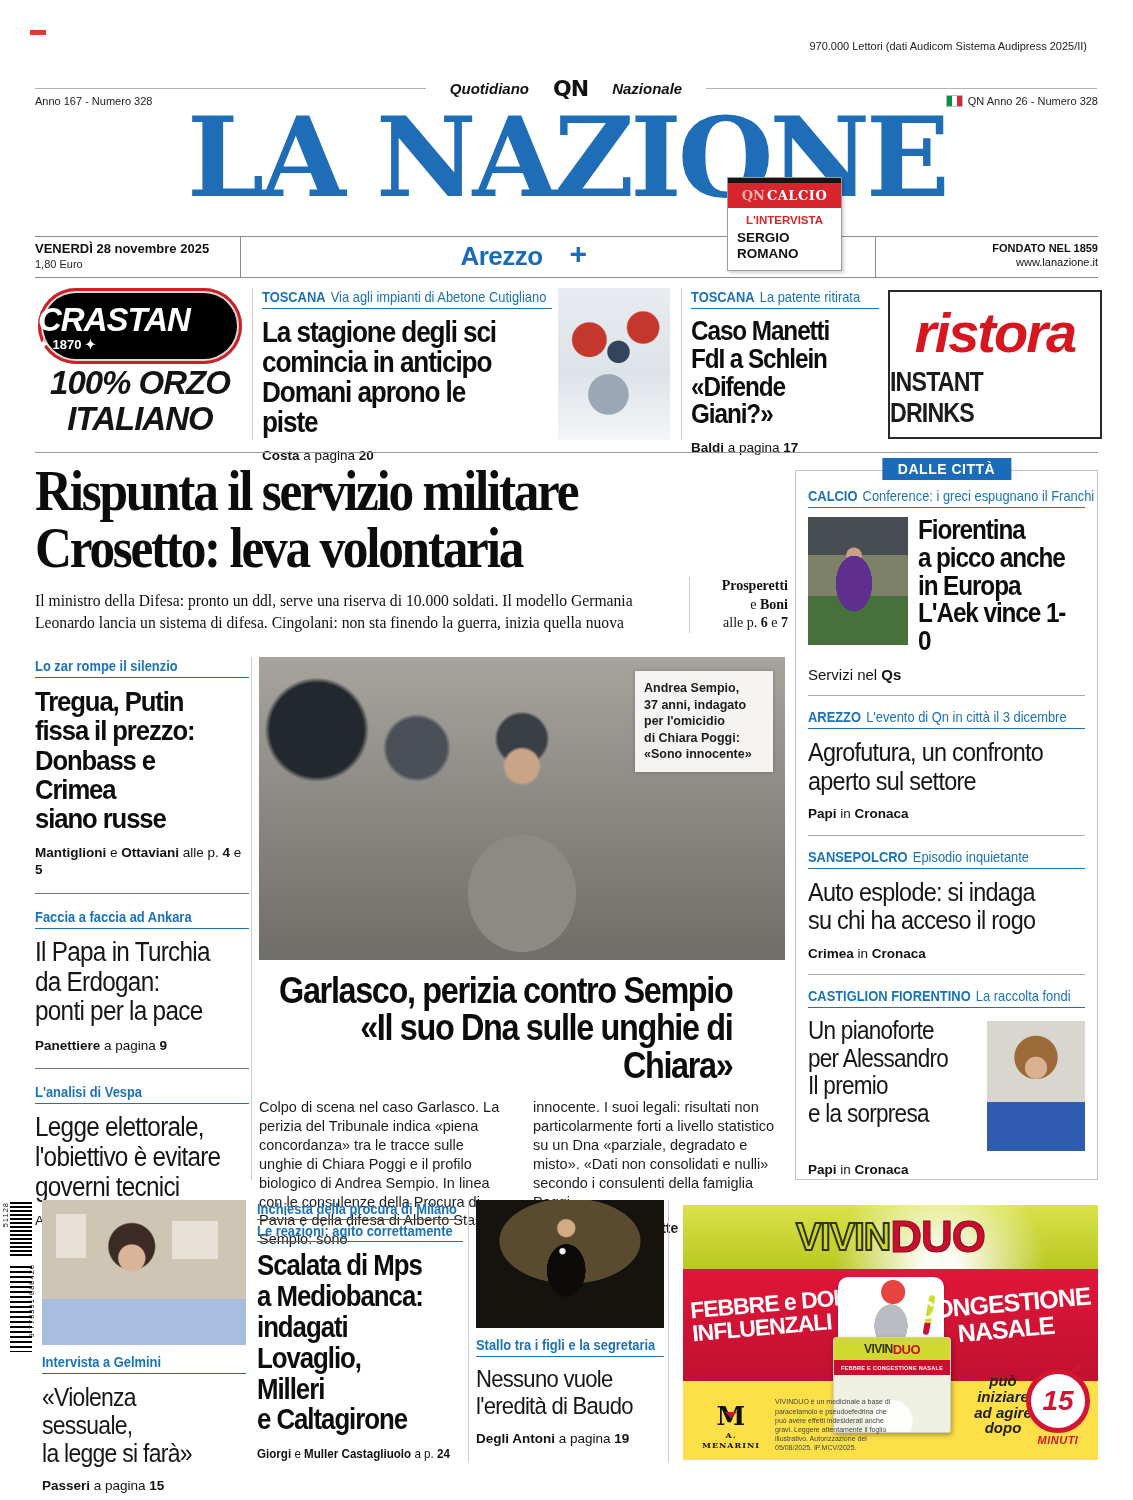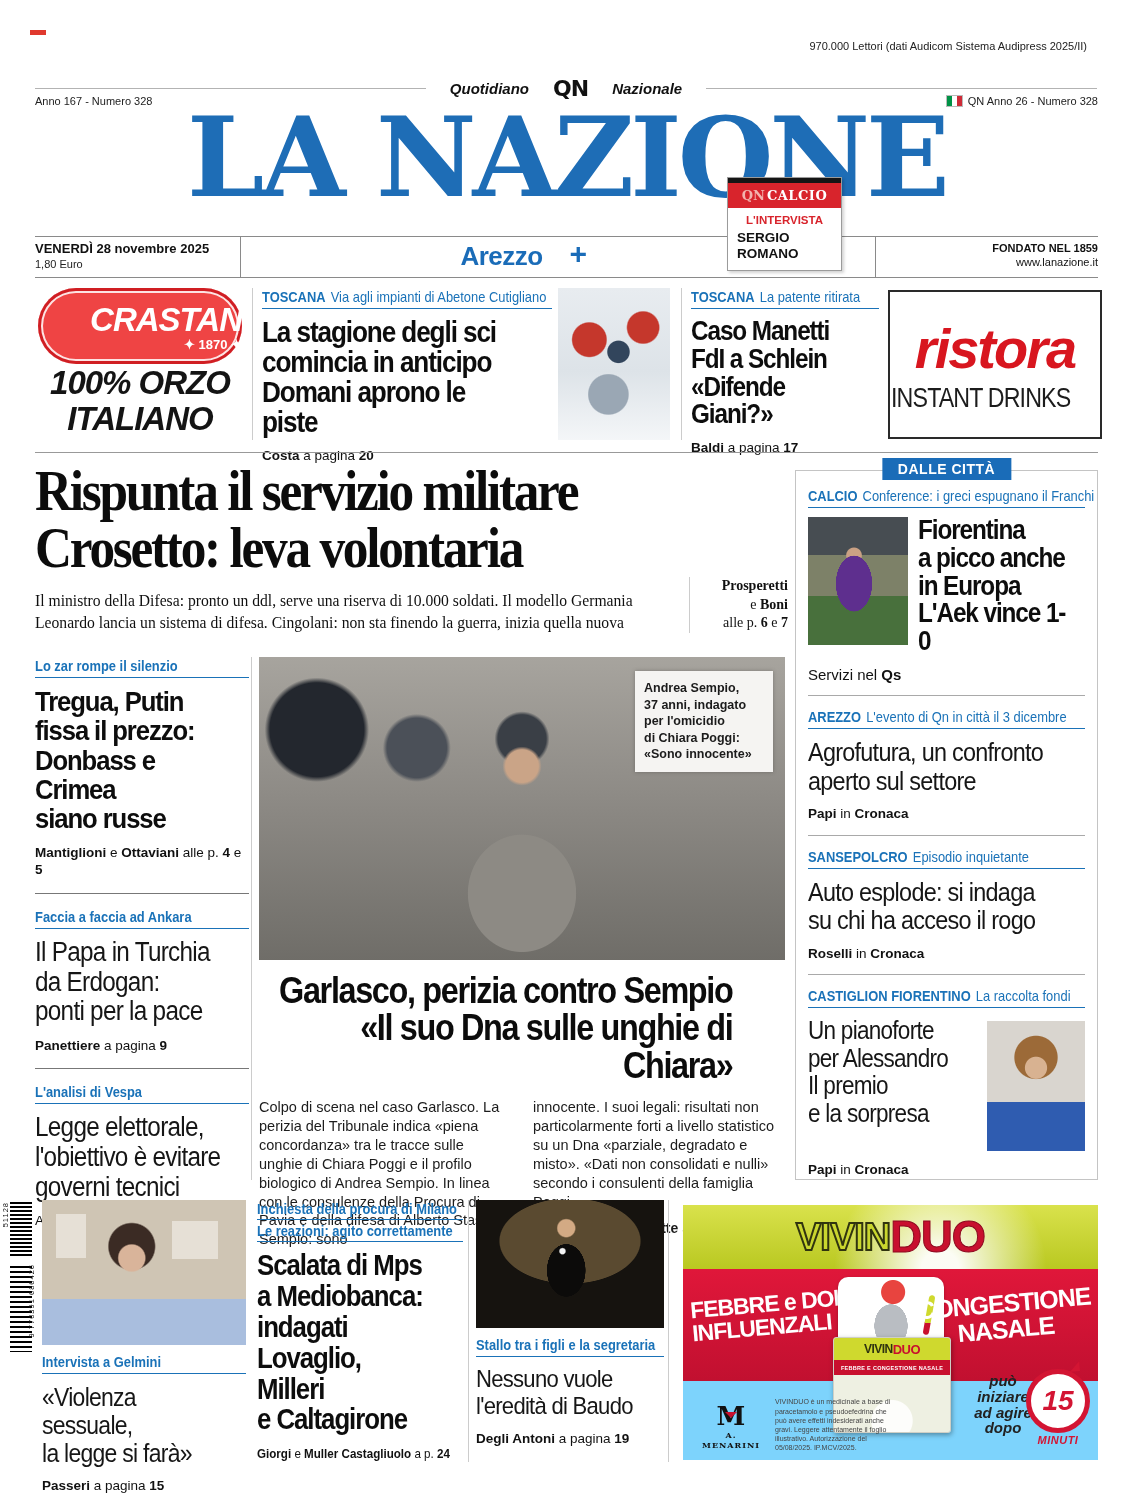--- a/index.html
+++ b/index.html
@@ -50,42 +50,42 @@
   
   .kick{border-bottom:1px solid #1a72b8;padding-bottom:2px;margin-bottom:9px;white-space:nowrap;}
   .kick .in{font-size:15px;color:#1a72b8;}
   .kick .tag{font-weight:800;} .kick .rest{margin-left:6px;}
   .by{font-size:13.5px;color:#111;line-height:1.3;}
   .hl-b{font-weight:800;color:#0d0d0d;letter-spacing:-1.2px;line-height:1.03;}
   .hl-r{font-weight:400;color:#161616;letter-spacing:-.8px;line-height:1.1;}
   .vdiv{width:1px;background:#ccc;}
   
   .crastan{left:35px;top:288px;width:210px;text-align:center;}
-  .cr-logo{width:204px;height:76px;margin:0 auto;background:#ef4444;border-radius:40px;
-    display:flex;flex-direction:column;align-items:flex-end;justify-content:center;
+  .cr-logo{width:204px;height:76px;margin:0 auto;background:#000000;border-radius:40px;
+    display:flex;flex-direction:column;align-items:flex-start;justify-content:center;
     box-shadow:inset 0 0 0 3px #d01e23, inset 0 0 0 5px rgba(255,255,255,.85);}
   .cr-brand{font:italic 800 33px "Liberation Sans",sans-serif;color:#fff;letter-spacing:-1px;}
   .cr-year{font-size:13px;color:#fff;font-weight:700;margin-top:-2px;}
   .cr-line{font:italic 900 33px "Liberation Sans",sans-serif;color:#141414;
     letter-spacing:-1px;line-height:1.02;margin-top:2px;}
   .ski-art{left:262px;top:288px;width:290px;}
   .ski-h{font-size:29px;} .manetti-h{font-size:27px;}
   .topart .by{margin-top:10px;}
   .ph{background-size:cover;}
   .ph-ski{left:558px;top:288px;width:112px;height:152px;background:
     radial-gradient(circle at 28% 34%, #c5372c 0 13%, transparent 14%),
     radial-gradient(circle at 76% 26%, #c5372c 0 11%, transparent 12%),
     radial-gradient(circle at 54% 42%, #32455c 0 10%, transparent 11%),
     radial-gradient(circle at 45% 70%, #9aa7b4 0 16%, transparent 17%),
     linear-gradient(180deg,#e8ecf0 0%,#dde3e8 55%,#f4f6f8 100%);}
   .manetti{left:691px;top:288px;width:188px;}
   .ristora{left:888px;top:290px;width:210px;height:145px;border:2px solid #2a2a2a;
     display:flex;flex-direction:column;align-items:center;justify-content:center;}
   .ri-brand{font:italic 800 56px "Liberation Sans",sans-serif;color:#d8161f;letter-spacing:-2px;}
-  .ri-sub{font-weight:400;font-size:27px;color:#1c1c1c;letter-spacing:-1px;margin-top:2px;}
+  .ri-sub{font-weight:700;font-size:27px;color:#1c1c1c;letter-spacing:-1px;margin-top:2px;}
   .hr1{left:35px;right:35px;top:452px;height:1px;background:#999;}
   
   .lead{left:35px;top:462px;width:753px;font-family:Liberation Serif, serif;}
   .lead-h .t{font-weight:800;font-size:57px;letter-spacing:-2.5px;line-height:1;color:#0c0c0c;}
   .lead-deck{margin-top:14px;}
   .lead-deck .t{width:712px;font-size:17px;line-height:1.32;color:#101010;}
   .lead-by{position:absolute;right:0;bottom:2px;text-align:right;font-size:14px;line-height:1.32;}
   .lead-vr{position:absolute;right:98px;bottom:2px;height:56px;width:1px;background:#ccc;}
   
   .rail{left:795px;top:470px;width:303px;height:710px;border:1px solid #c4c4c4;
@@ -165,21 +165,21 @@
   .ph-baudo{width:188px;height:128px;background:
     radial-gradient(circle at 48% 22%, #d3aa84 0 6%, transparent 7%),
     radial-gradient(circle at 46% 40%, #f4f4f4 0 2%, transparent 3%),
     radial-gradient(ellipse 17% 34% at 48% 55%, #0c0b0a 0 60%, transparent 61%),
     radial-gradient(ellipse 62% 55% at 50% 32%, #5a4a30 0 60%, transparent 61%),
     #16130f;}
   .baudo .kick{margin-top:8px;}
   .baudo-h{font-size:24.5px;}
   .baudo .by{margin-top:10px;}
   
-  .vivin{left:683px;top:1205px;width:415px;height:255px;background:#7dd3fc;}
+  .vivin{left:683px;top:1205px;width:415px;height:255px;background:#fde047;}
   .vv-top{height:64px;background:
     radial-gradient(circle at 62% 100%, rgba(255,255,255,.95) 0 7%, rgba(255,255,255,0) 40%),
     linear-gradient(180deg,#d9e24c,#b9c821);
     display:flex;align-items:center;justify-content:center;}
   .vv-b1{font:800 38px "Liberation Sans",sans-serif;color:#c9d62e;
     -webkit-text-stroke:2px #30340f;letter-spacing:-1px;}
   .vv-b2{font:800 44px "Liberation Sans",sans-serif;color:#c8102e;
     -webkit-text-stroke:1px #8d0a20;letter-spacing:-1px;}
   .vv-red{position:relative;height:112px;background:linear-gradient(180deg,#e0173a,#c11030);}
   .vv-l{position:absolute;left:8px;top:22px;transform:rotate(-5deg);
@@ -346,21 +346,21 @@
 aperto sul settore</span></div>
       <div class="by"><b>Papi</b><span> in </span><b>Cronaca</b></div>
     </div>
 
     <div class="rl-div"></div>
 
     <div>
       <div class="kick"><span class="in sx86"><b class="tag">SANSEPOLCRO</b><span class="rest">Episodio inquietante</span></span></div>
       <div class="hl-r rail-h"><span class="sx9 ml">Auto esplode: si indaga
 su chi ha acceso il rogo</span></div>
-      <div class="by"><b>Roselli</b><span> in </span><b>Cronaca</b></div>
+      <div class="by"><b>Crimea</b><span> in </span><b>Cronaca</b></div>
     </div>
 
     <div class="rl-div"></div>
 
     <div>
       <div class="kick"><span class="in sx86"><b class="tag">CASTIGLION FIORENTINO</b><span class="rest">La raccolta fondi</span></span></div>
       <div class="cast-row">
         <div class="hl-r"><span class="sx9 ml">Un pianoforte
 per Alessandro
 Il premio

